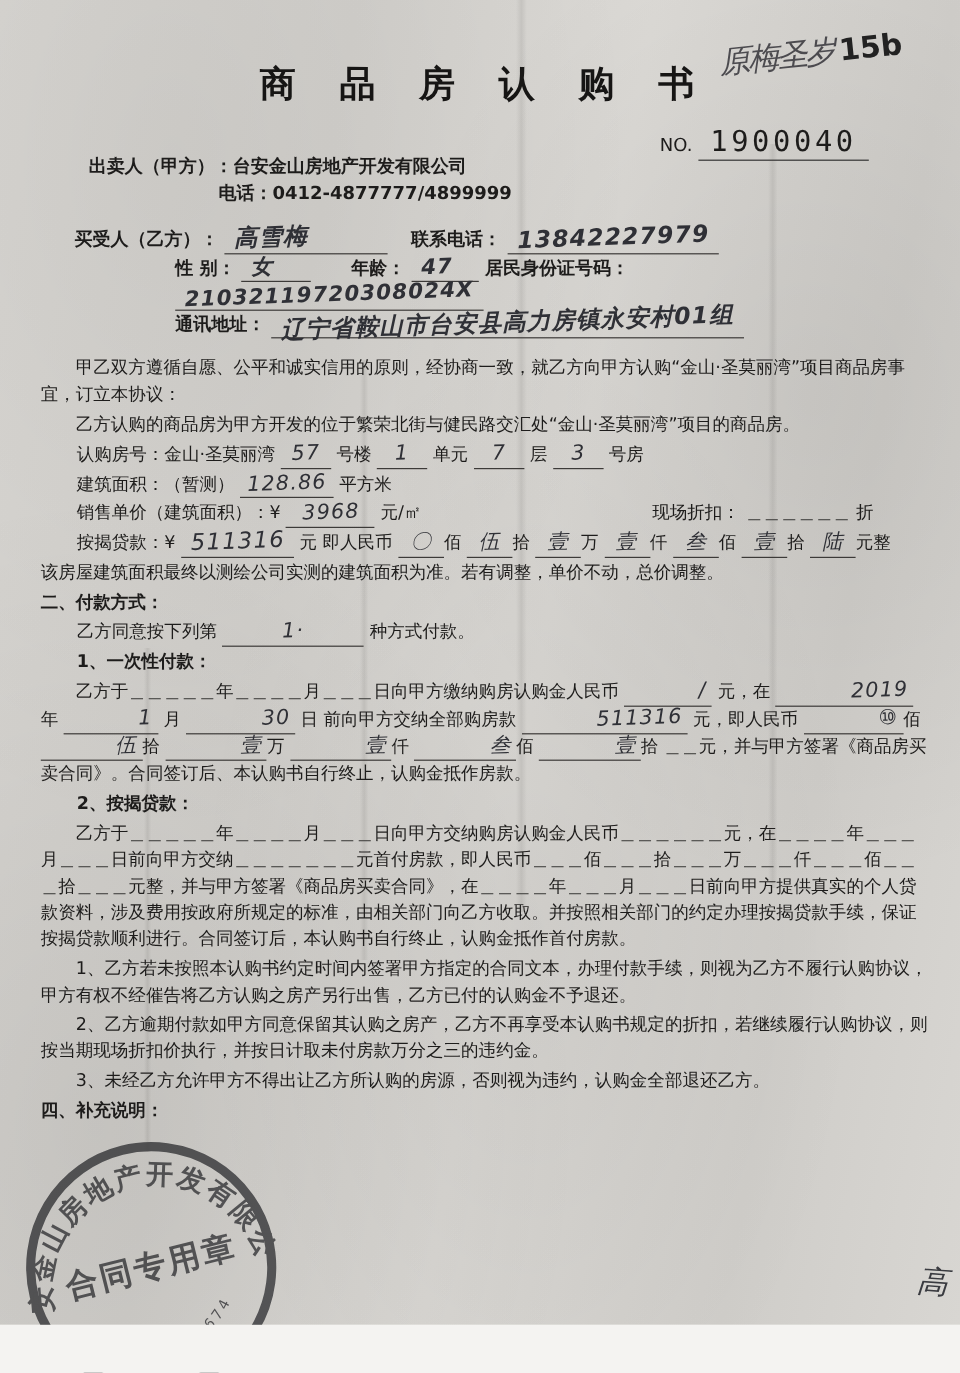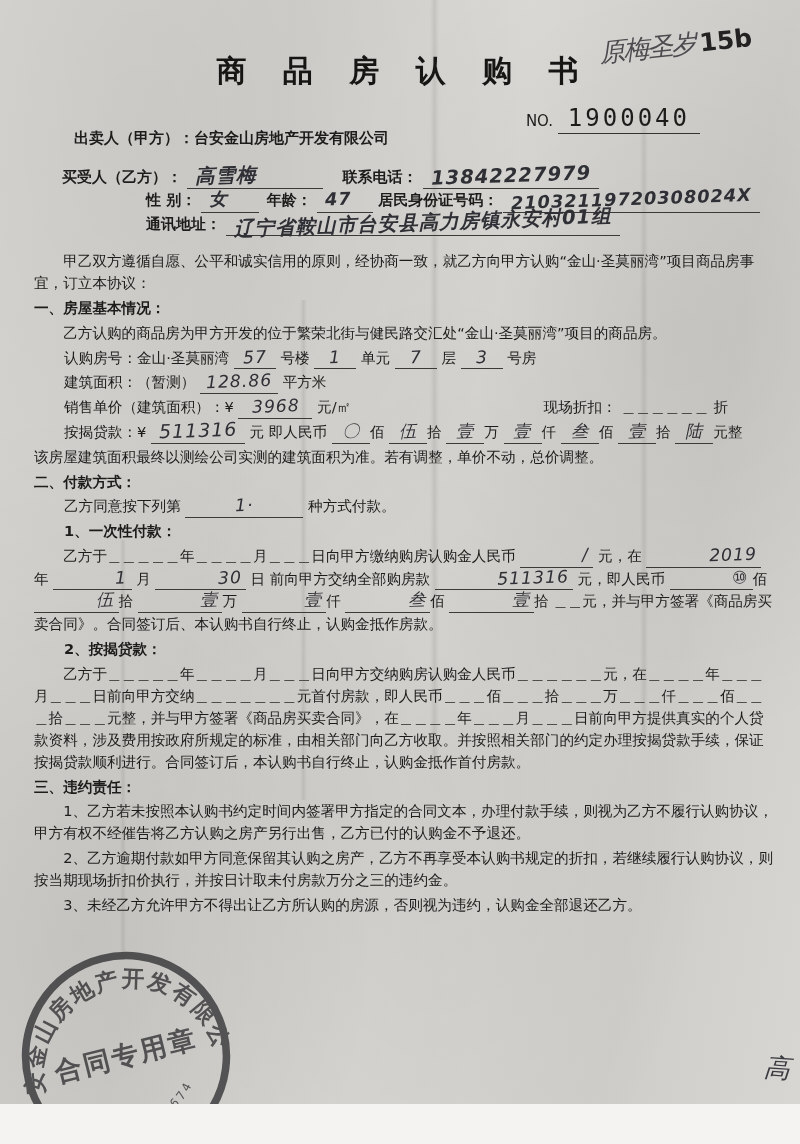--- a/index.html
+++ b/index.html
@@ -37,21 +37,21 @@
   .hw.big{font-size:1.3em;}
   .u{border-bottom:1.4px solid #3c3a38;display:inline-block;text-align:center;padding:0 4px;min-width:34px;}
   .lbl{color:#1d1c1b;}
   b,strong,.bold{font-weight:bold;}
 
   #annot{position:absolute;right:48px;top:26px;color:#35343a;transform:rotate(-6deg);}
   #annot .scrawl{font-size:26px;font-style:italic;letter-spacing:-2px;opacity:.85;}
   #annot .num{font-weight:bold;font-size:25px;font-style:normal;letter-spacing:0;color:#222;}
 
   #title{text-align:center;font-size:30px;font-weight:bold;letter-spacing:13px;margin:34px 0 6px 0;color:#161514;}
-  #docno{position:absolute;right:100px;top:100px;font-size:15px;}
+  #docno{position:absolute;right:76px;top:100px;font-size:15px;}
   #docno .no-val{font-size:24px;letter-spacing:3px;border-bottom:1.6px solid #333;padding:0 10px 1px 10px;font-family:"DejaVu Sans Mono",monospace;}
   #seller{margin-top:34px;margin-left:40px;font-weight:bold;font-size:15px;}
   #seller .tel{margin-left:108px;font-weight:bold;}
   #buyer{margin-top:16px;margin-left:28px;font-weight:bold;font-size:15px;}
   #buyer .sub{margin-left:84px;}
   .hwline{border-bottom:1.5px solid #3c3a38;display:inline-block;padding:0 8px;}
 
   .para{text-indent:2em;margin:3px 0;}
   .sec-h{font-weight:bold;margin-top:3px;}
   .field-row{margin:2px 0;}
@@ -81,46 +81,48 @@
 
   <div id="docno">
     <span class="lbl">NO.</span>
     <span class="no-val">1900040</span>
   </div>
 
   <div id="seller">
     <div>
       <span class="lbl">出卖人（甲方）：</span><span>台安金山房地产开发有限公司</span>
     </div>
+    <div class="tel">
+      <span class="lbl">电话：</span><span>0412-4877777/4899999</span>
+    </div>
   </div>
 
   <div id="buyer">
     <div>
       <span class="lbl">买受人（乙方）：</span>
       <span class="hwline" style="min-width:120px;"><span class="hw big">高雪梅</span></span>
       <span class="lbl" style="margin-left:14px;">联系电话：</span>
       <span class="hwline" style="min-width:150px;"><span class="hw big">13842227979</span></span>
     </div>
     <div class="sub">
       <span class="lbl">性 别：</span>
       <span class="hwline" style="min-width:42px;"><span class="hw">女</span></span>
-      <span class="lbl" style="margin-left:2px;">年龄：</span>
+      <span class="lbl" style="margin-left:28px;">年龄：</span>
       <span class="hwline" style="min-width:40px;"><span class="hw">47</span></span>
       <span class="lbl">居民身份证号码：</span>
       <span class="hwline"><span class="hw">21032119720308024X</span></span>
     </div>
     <div class="sub">
       <span class="lbl">通讯地址：</span>
       <span class="hwline"><span class="hw big">辽宁省鞍山市台安县高力房镇永安村01组</span></span>
     </div>
   </div>
 
   <div class="para" style="margin-top:14px;">甲乙双方遵循自愿、公平和诚实信用的原则，经协商一致，就乙方向甲方认购“金山·圣莫丽湾”项目商品房事宜，订立本协议：</div>
 
-  <div class="sec-h">一、房屋基本情况：</div>
   <div class="para">乙方认购的商品房为甲方开发的位于繁荣北街与健民路交汇处“金山·圣莫丽湾”项目的商品房。</div>
 
   <div class="field-row indent">
     <span class="lbl">认购房号：金山·圣莫丽湾</span>
     <span class="u"><span class="hw">57</span></span>
     <span class="lbl">号楼</span>
     <span class="u"><span class="hw">1</span></span>
     <span class="lbl">单元</span>
     <span class="u"><span class="hw">7</span></span>
     <span class="lbl">层</span>
@@ -188,25 +190,25 @@
     <span class="wordpair"><span class="u"><span class="hw">壹</span></span><span class="lbl">万</span></span>
     <span class="wordpair"><span class="u"><span class="hw">壹</span></span><span class="lbl">仟</span></span>
     <span class="wordpair"><span class="u"><span class="hw">叁</span></span><span class="lbl">佰</span></span>
     <span class="wordpair"><span class="u"><span class="hw">壹</span></span><span class="lbl">拾</span></span>
     <span class="lbl">＿＿元，并与甲方签署《商品房买卖合同》。合同签订后、本认购书自行终止，认购金抵作房款。</span>
   </div>
 
   <div class="field-row indent bold">2、按揭贷款：</div>
   <div class="para">乙方于＿＿＿＿＿年＿＿＿＿月＿＿＿日向甲方交纳购房认购金人民币＿＿＿＿＿＿元，在＿＿＿＿年＿＿＿月＿＿＿日前向甲方交纳＿＿＿＿＿＿＿元首付房款，即人民币＿＿＿佰＿＿＿拾＿＿＿万＿＿＿仟＿＿＿佰＿＿＿拾＿＿＿元整，并与甲方签署《商品房买卖合同》，在＿＿＿＿年＿＿＿月＿＿＿日前向甲方提供真实的个人贷款资料，涉及费用按政府所规定的标准，由相关部门向乙方收取。并按照相关部门的约定办理按揭贷款手续，保证按揭贷款顺利进行。合同签订后，本认购书自行终止，认购金抵作首付房款。</div>
 
-  <div class="sec-h">三、违约责任：</div>
   <div class="para">1、乙方若未按照本认购书约定时间内签署甲方指定的合同文本，办理付款手续，则视为乙方不履行认购协议，甲方有权不经催告将乙方认购之房产另行出售，乙方已付的认购金不予退还。</div>
   <div class="para">2、乙方逾期付款如甲方同意保留其认购之房产，乙方不再享受本认购书规定的折扣，若继续履行认购协议，则按当期现场折扣价执行，并按日计取未付房款万分之三的违约金。</div>
   <div class="para">3、未经乙方允许甲方不得出让乙方所认购的房源，否则视为违约，认购金全部退还乙方。</div>
 
+  <div class="sec-h">四、补充说明：</div>
 
   <div id="footer">
     
     
   </div>
 </div>
 
 <svg id="stamp" viewBox="0 0 200 200">
   <circle cx="100" cy="100" r="93" fill="none" stroke="#45464b" stroke-width="7"></circle>
   <defs>

